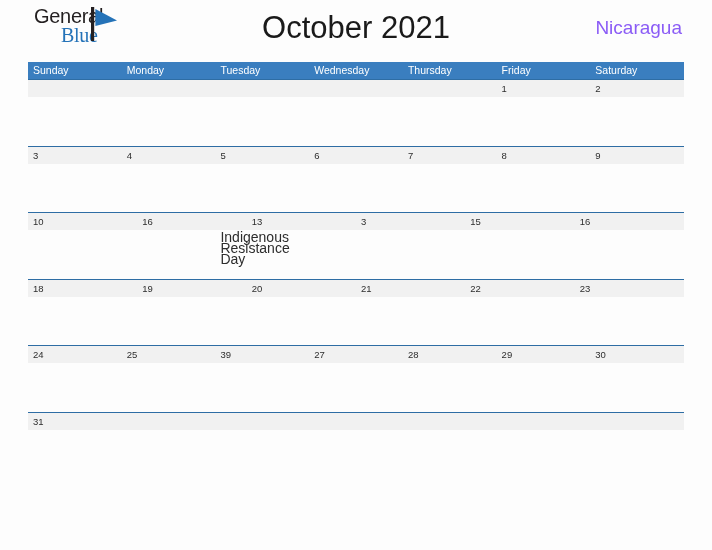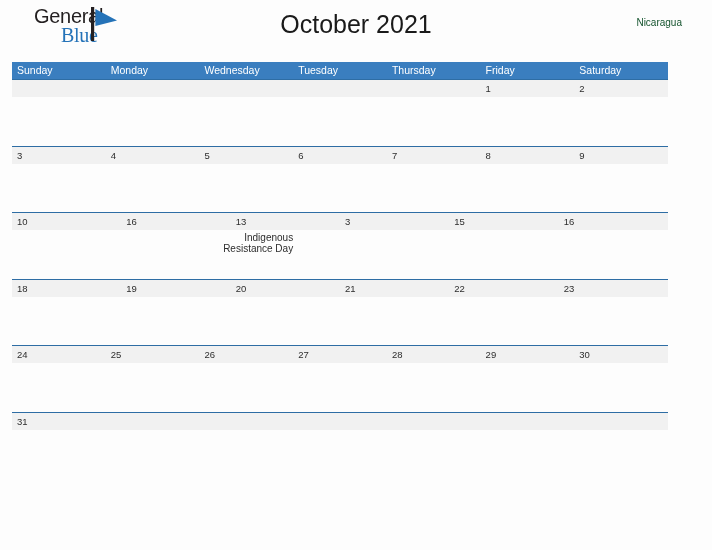--- a/index.html
+++ b/index.html
@@ -62,39 +62,39 @@
     width: 30px;
     height: 34px;
   }
 
   .cal-title {
     position: absolute;
     left: 0;
     right: 0;
     top: 10px;
     text-align: center;
-    font-size: 25px;
+    font-size: 31px;
     color: #1a1a1a;
     font-family: "Liberation Sans", sans-serif;
     font-weight: normal;
     letter-spacing: 0px;
   }
 
   .country {
     position: absolute;
     right: 2px;
     top: 17px;
-    font-size: 10px;
-    color: #14532d;
+    font-size: 19px;
+    color: #8b5cf6;
     font-family: "Liberation Sans", sans-serif;
   }
 
   
   .calendar {
-    margin: 0 12px;
+    margin: 0 28px;
     width: 656px;
   }
 
   .dow-row {
     display: flex;
     background: #3a7ebf;
     height: 17px;
   }
   .dow-cell {
     flex: 1 1 0;
@@ -136,25 +136,24 @@
 
   .events-row {
     display: flex;
     height: 48px;
   }
   .event-cell {
     flex: 1 1 0;
     padding-left: 5px;
     padding-top: 2px;
     box-sizing: border-box;
-    font-size: 10px;
+    font-size: 14px;
     line-height: 11px;
     color: #2d2d2d;
     white-space: pre-line;
-    text-align: right;
   }
 </style>
 </head>
 <body>
 
 <div class="page">
 
   <div class="header">
 
     <div class="logo">
@@ -171,22 +170,22 @@
     <div class="cal-title">October 2021</div>
 
     <div class="country">Nicaragua</div>
   </div>
 
   <div class="calendar">
 
     <div class="dow-row">
       <div class="dow-cell">Sunday</div>
       <div class="dow-cell">Monday</div>
+      <div class="dow-cell">Tuesday</div>
       <div class="dow-cell">Wednesday</div>
-      <div class="dow-cell">Tuesday</div>
       <div class="dow-cell">Thursday</div>
       <div class="dow-cell">Friday</div>
       <div class="dow-cell">Saturday</div>
     </div>
 
     <div class="week-row">
       <div class="day-band">
         <div class="band-cell"></div>
         <div class="band-cell"></div>
         <div class="band-cell"></div>
@@ -265,21 +264,21 @@
         <div class="event-cell"></div>
         <div class="event-cell"></div>
         <div class="event-cell"></div>
       </div>
     </div>
 
     <div class="week-row">
       <div class="day-band">
         <div class="band-cell">24</div>
         <div class="band-cell">25</div>
-        <div class="band-cell">26</div>
+        <div class="band-cell">39</div>
         <div class="band-cell">27</div>
         <div class="band-cell">28</div>
         <div class="band-cell">29</div>
         <div class="band-cell">30</div>
       </div>
       <div class="events-row">
         <div class="event-cell"></div>
         <div class="event-cell"></div>
         <div class="event-cell"></div>
         <div class="event-cell"></div>

